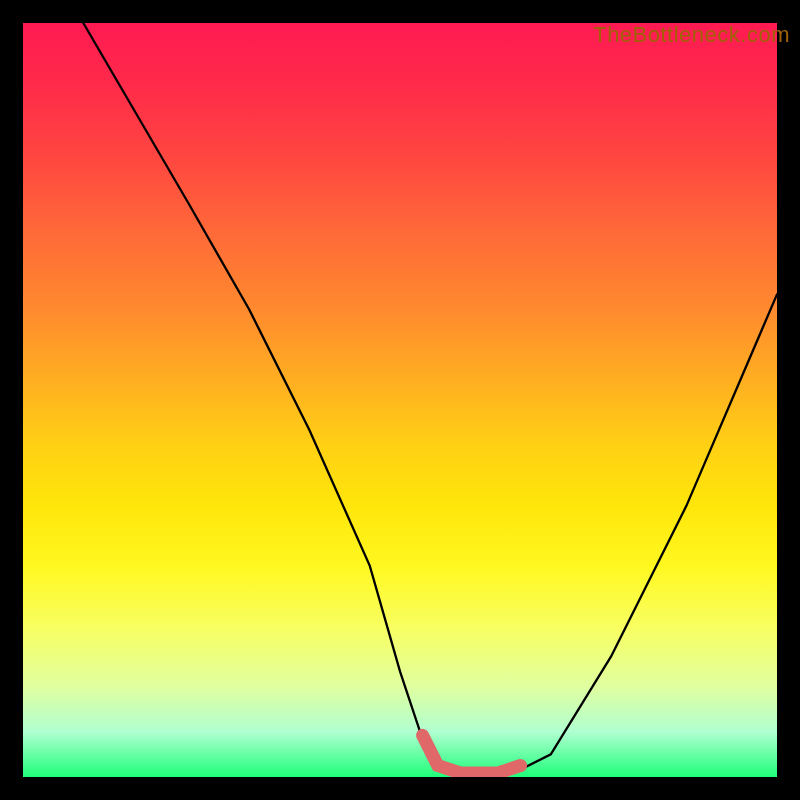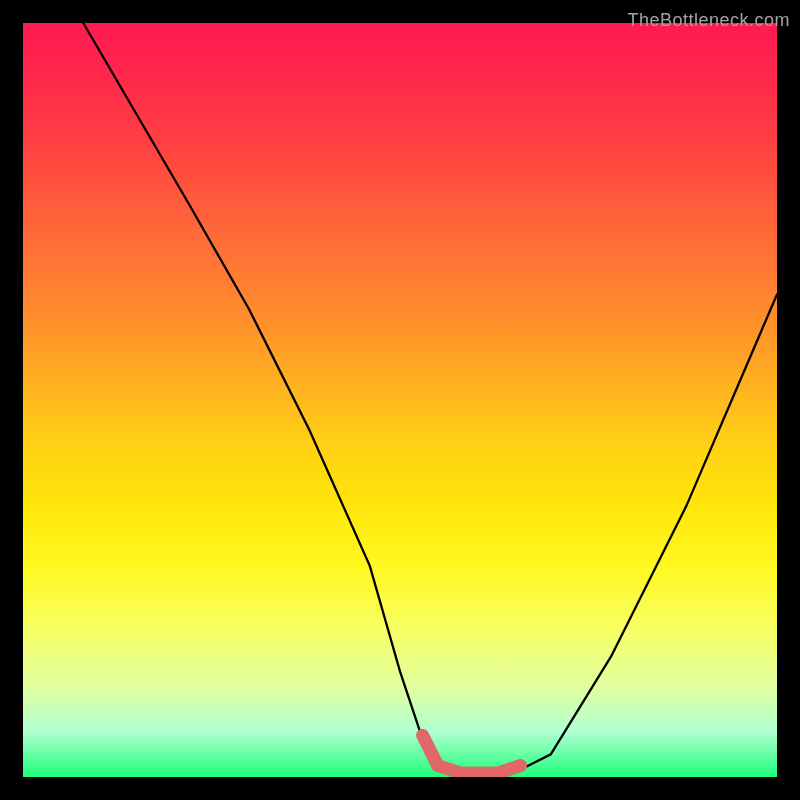--- a/index.html
+++ b/index.html
@@ -6,24 +6,24 @@
     margin: 0;
     padding: 0;
     width: 800px;
     height: 800px;
     background: #000;
     position: relative;
     font-family: Arial, sans-serif;
   }
   .watermark {
     position: absolute;
-    top: 10px;
+    top: 22px;
     right: 10px;
-    color: #a3a3a3;
-    font-size: 18px;
+    color: #a16207;
+    font-size: 22px;
     font-weight: 500;
     letter-spacing: 0.5px;
     z-index: 10;
   }
   .plot-area {
     position: absolute;
     left: 23px;
     top: 23px;
     width: 754px;
     height: 754px;

